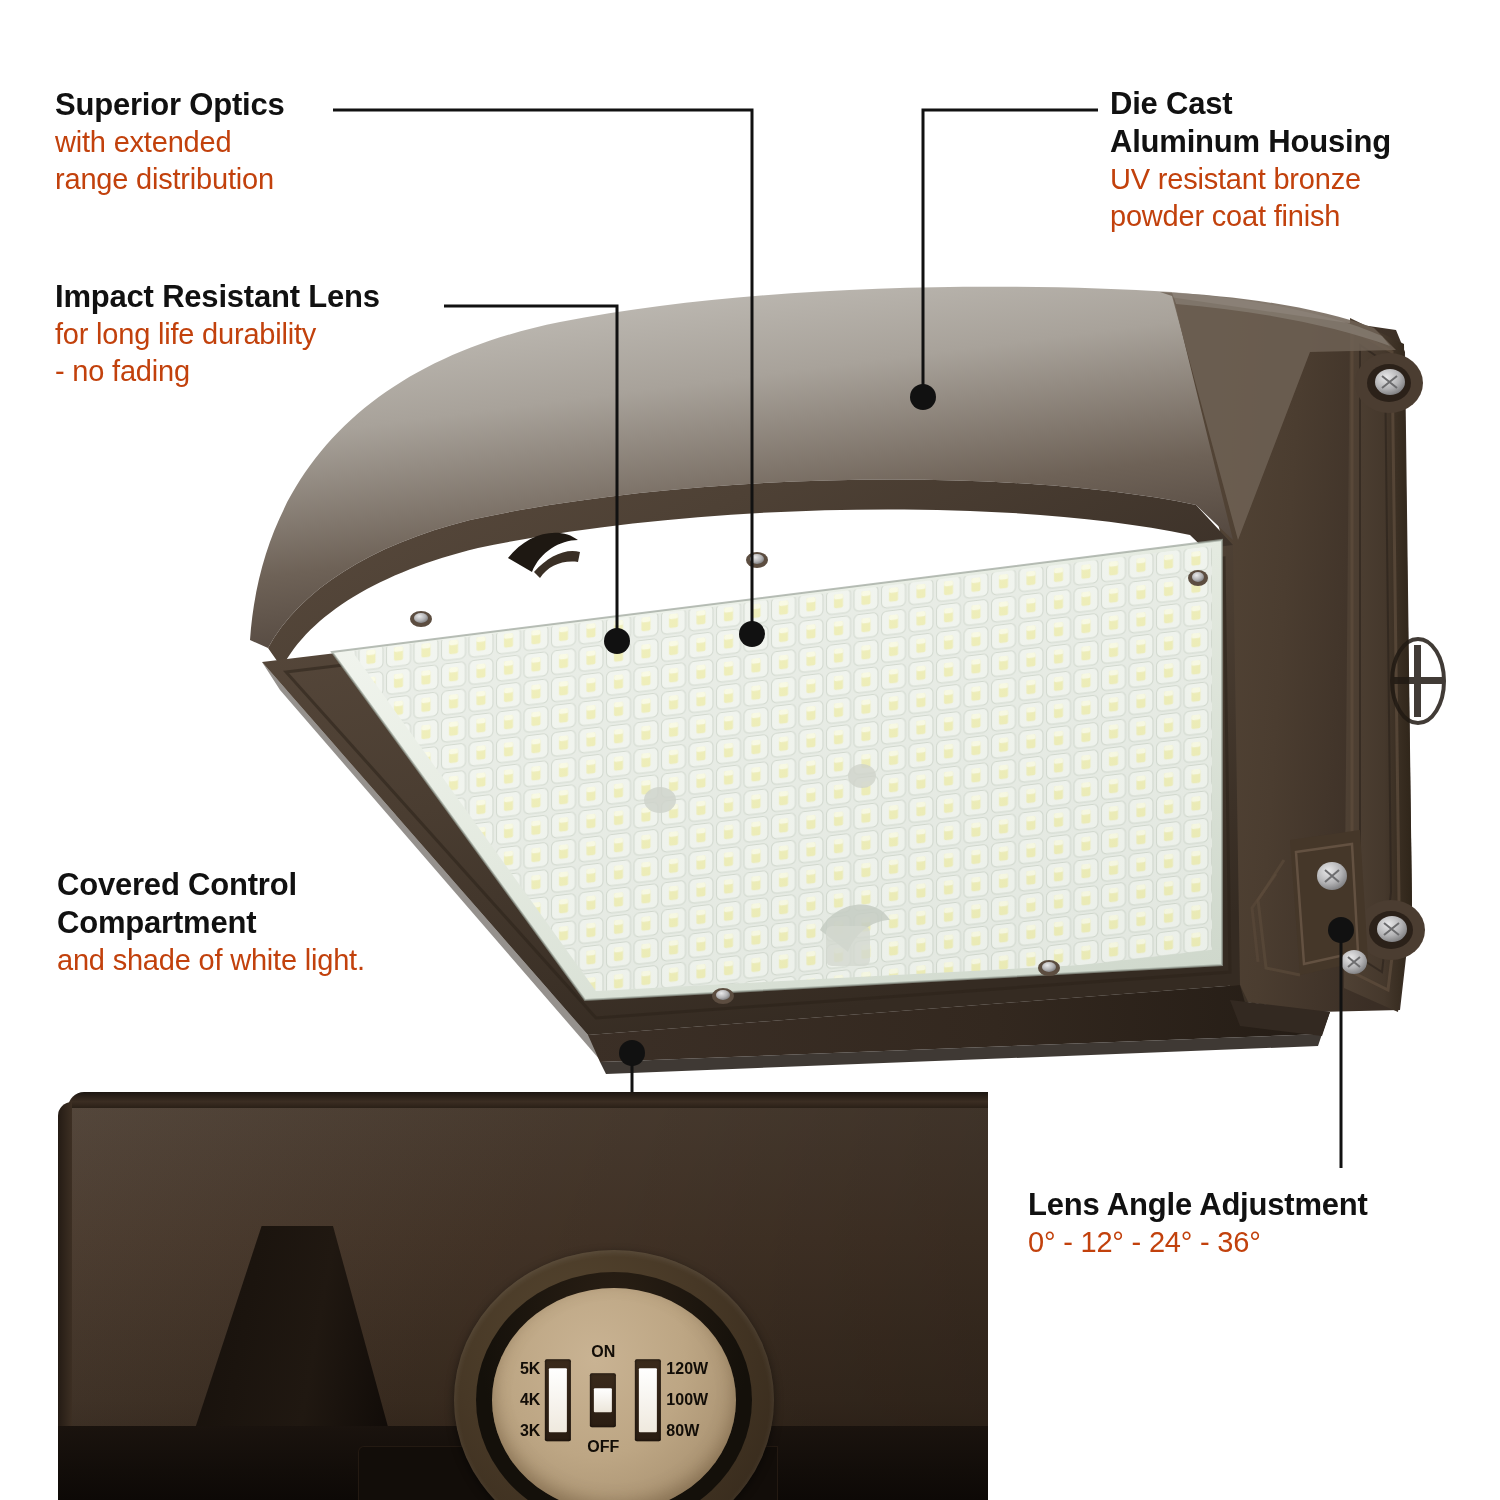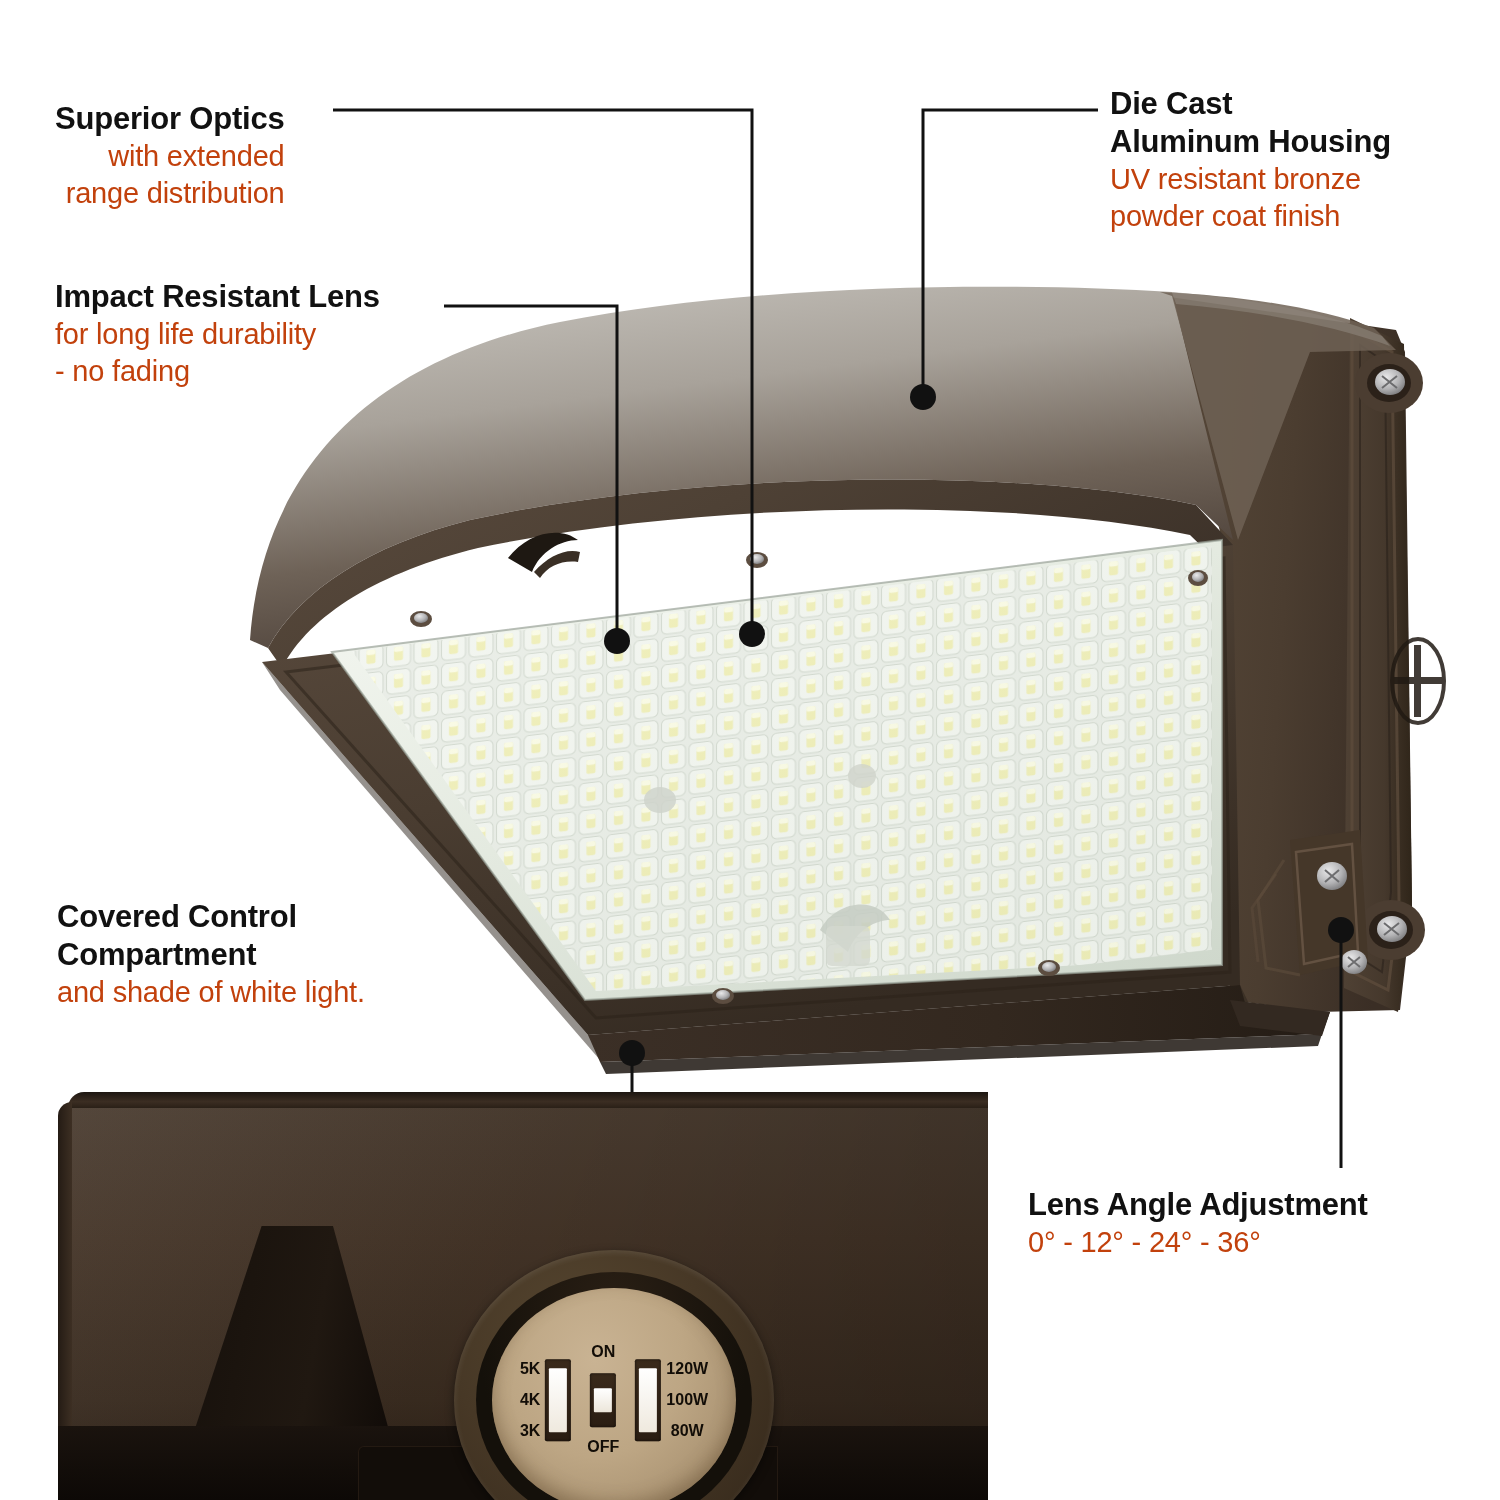--- a/index.html
+++ b/index.html
@@ -24,24 +24,24 @@
     white-space: nowrap;
   }
   .callout .sub {
     font-weight: normal;
     font-size: 29px;
     line-height: 37px;
     letter-spacing: -0.2px;
     color: #c2410c;
   }
 
-  #co-optics   { left: 55px;  top: 100px; text-align: right;  }
+  #co-optics   { left: 55px;  top: 86px;  }
   #co-lens     { left: 55px;  top: 278px; }
   #co-housing  { left: 1110px; top: 85px; }
-  #co-control  { left: 57px;  top: 898px; }
+  #co-control  { left: 57px;  top: 866px; }
   #co-beam     { left: 1028px; top: 1186px; }
 
   
   #leaders { position: absolute; inset: 0; width: 1500px; height: 1500px; pointer-events: none; }
 
   
   #fixture { position: absolute; left: 0; top: 0; width: 1500px; height: 1120px; }
 
   
   #inset {
@@ -113,21 +113,21 @@
     align-items: center;
     gap: 16px;
   }
   .sw-group { display: flex; align-items: center; gap: 5px; }
   .sw-labels {
     display: flex; flex-direction: column; justify-content: space-between;
     height: 78px;
     font-size: 16px; font-weight: bold; color: #120d07;
     line-height: 1;
   }
-  .sw-labels.right { align-items: center; }
+  .sw-labels.right { align-items: flex-start; }
   .sw-labels.left { }
   .sw-body {
     width: 26px; height: 82px;
     background: linear-gradient(180deg,#3a2a1b 0%, #2a1d12 100%);
     border-radius: 2px;
     padding: 9px 4px;
     box-shadow: inset 0 0 3px rgba(0,0,0,0.7);
   }
   .sw-knob {
     width: 100%; height: 100%;

